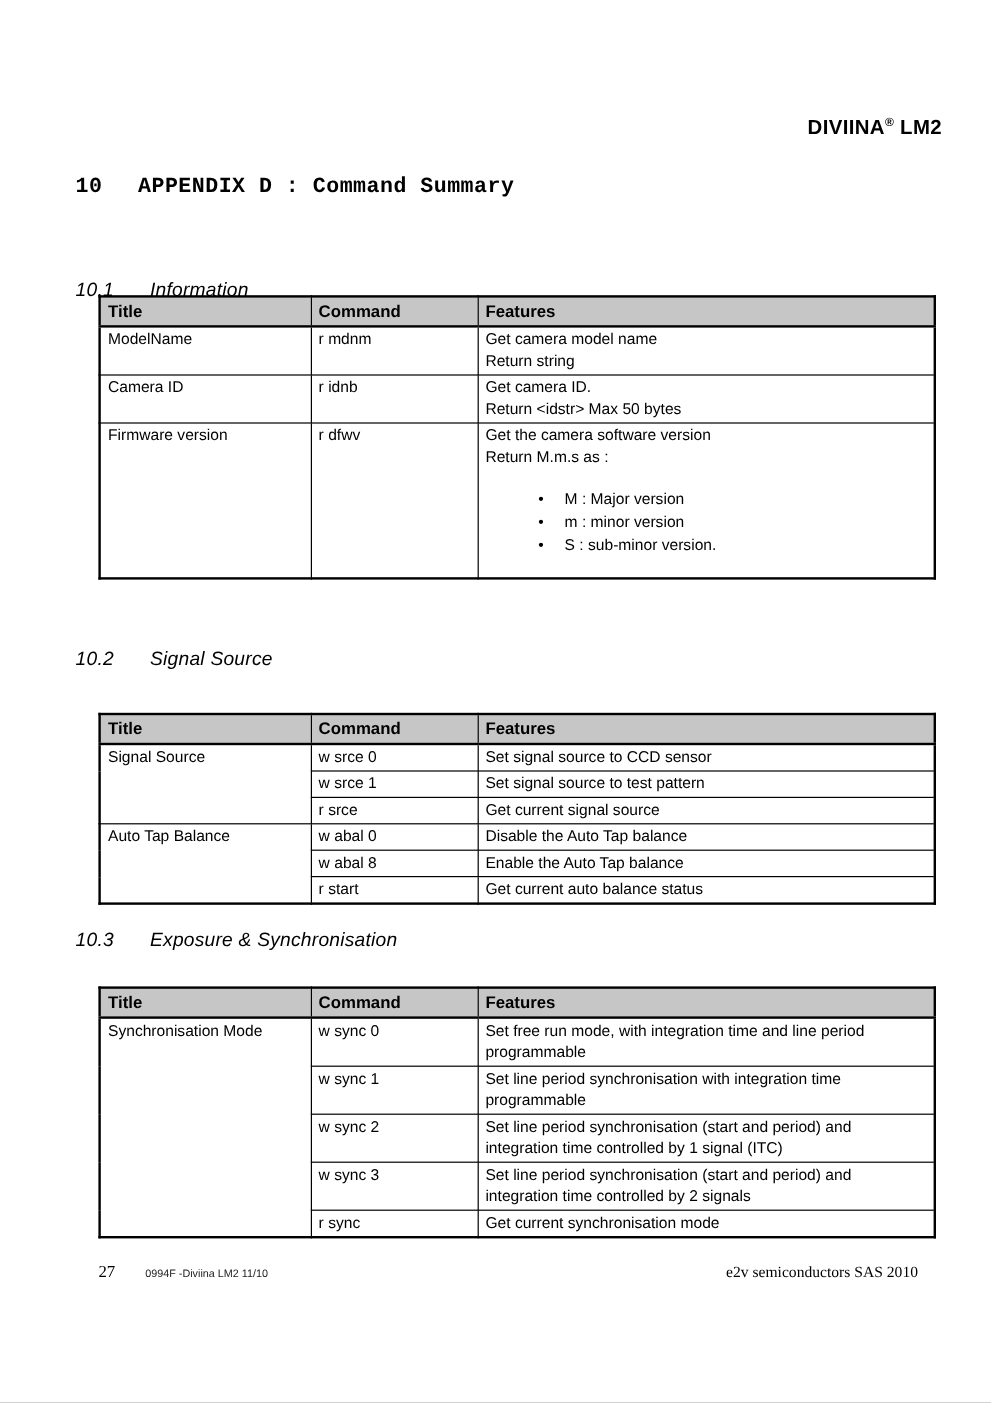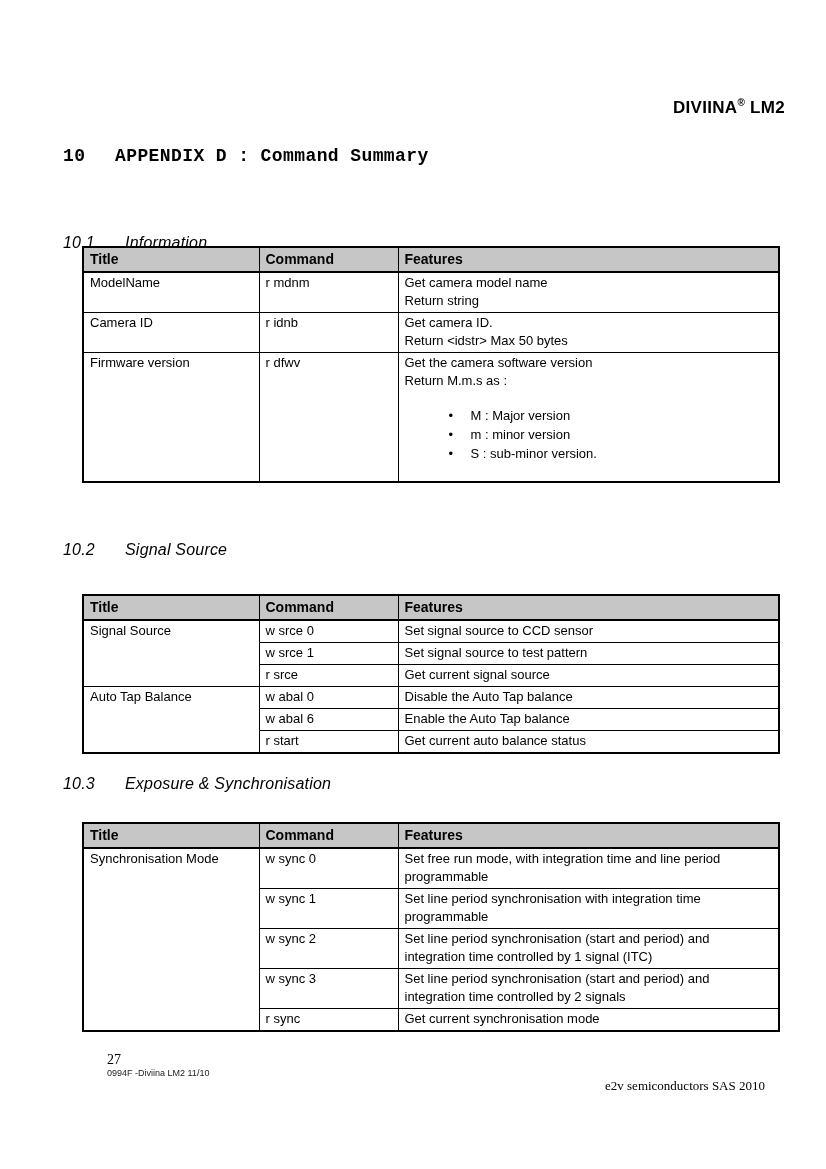--- a/index.html
+++ b/index.html
@@ -53,21 +53,21 @@
     vertical-align:top;
     padding:1px 6px 2px 6px;
     line-height:18px;
   }
   .cmd-table td .f-line { line-height:18px; }
   .f-bullets { list-style:none; padding-left:28px; margin:16px; }
   .f-bullets li { line-height:19px; }
   .f-bullets li::before { content:"\2022"; display:inline-block; width:22px; }
   .footer {
     position:absolute; top:1052px; left:82px; right:61px;
-    display:flex; align-items:baseline;flex-direction:column;
+    display:flex; align-items:baseline;
   }
   .footer .page-num {
     font-family:"Liberation Serif", serif; font-size:14px;
   }
   .footer .doc-ref {
     font-size:9px; margin-left:25px; color:#222;
   }
   .footer .copyright {
     margin-left:auto;
     font-family:"Liberation Serif", serif; font-size:13px;
@@ -172,21 +172,21 @@
           </td>
         </tr>
         <tr>
           <td rowspan="3">Auto Tap Balance</td>
           <td>w abal 0</td>
           <td>
             <div class="f-line">Disable the Auto Tap balance</div>
           </td>
         </tr>
         <tr>
-          <td>w abal 6</td>
+          <td>w abal 8</td>
           <td>
             <div class="f-line">Enable the Auto Tap balance</div>
           </td>
         </tr>
         <tr>
           <td>r start</td>
           <td>
             <div class="f-line">Get current auto balance status</div>
           </td>
         </tr>

